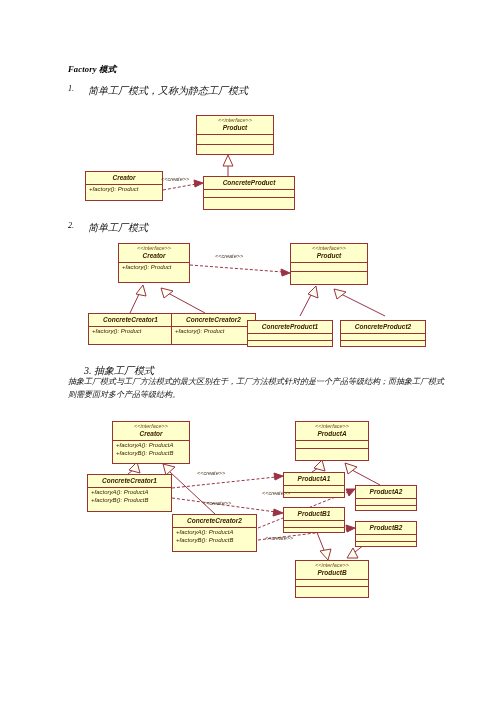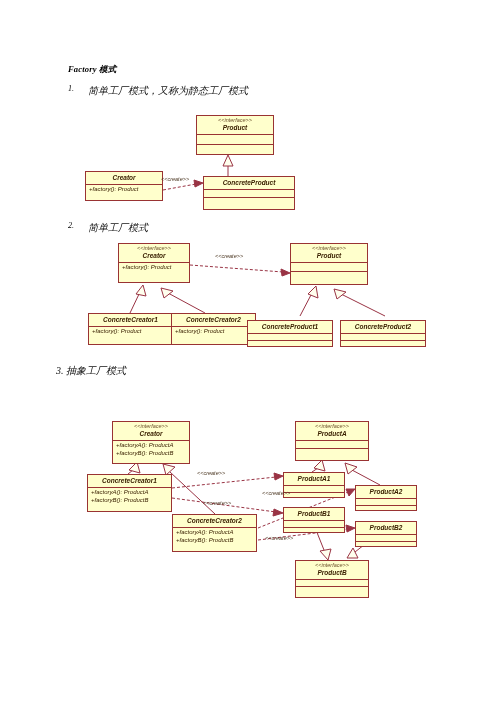--- a/index.html
+++ b/index.html
@@ -181,24 +181,25 @@
 
     <div class="cls" style="left:340px; top:320px; width:86px; height:27px;">
       <div class="hdr" style="padding-top:2px;">
         <div class="nm">ConcreteProduct2</div>
       </div>
       <div class="attrs empty" style="height:6px;"></div>
       <div class="ops empty" style="height:7px;"></div>
     </div>
   </div>
 
-  <div class="list-item" style="left:56px; top:364px;">
+  <div class="list-item" style="left:84px; top:364px;">
     <span>3.</span>
     <span>抽象工厂模式</span>
   </div>
+  <div class="para" style="left:68px; top:376px;">抽象工厂模式与工厂方法模式的最大区别在于，工厂方法模式针对的是一个产品等级结构；而抽象工厂模式则需要面对多个产品等级结构。</div>
 
   <div class="uml" style="left:0; top:0; width:496px; height:702px;">
 
     <svg class="lines" width="496" height="702">
 
       <line x1="128" y1="474" x2="133" y2="470" stroke="#993344" stroke-width="1"></line>
       <polygon points="137,462 129,470 140,473" fill="#ffffee" stroke="#993344" stroke-width="1"></polygon>
       <line x1="215" y1="514" x2="170" y2="472" stroke="#993344" stroke-width="1"></line>
       <polygon points="163,464 166,475 175,467" fill="#ffffee" stroke="#993344" stroke-width="1"></polygon>
 

